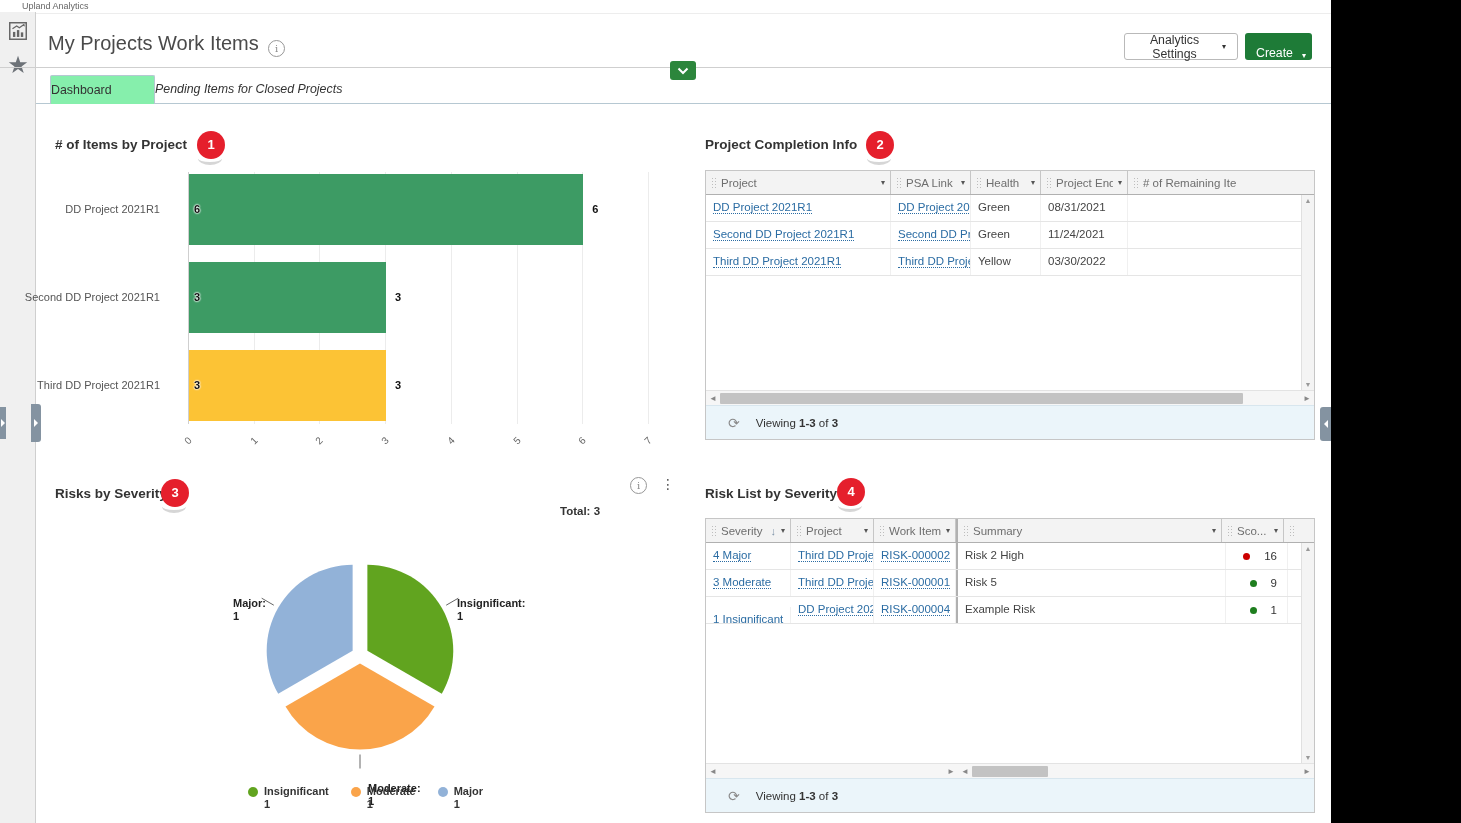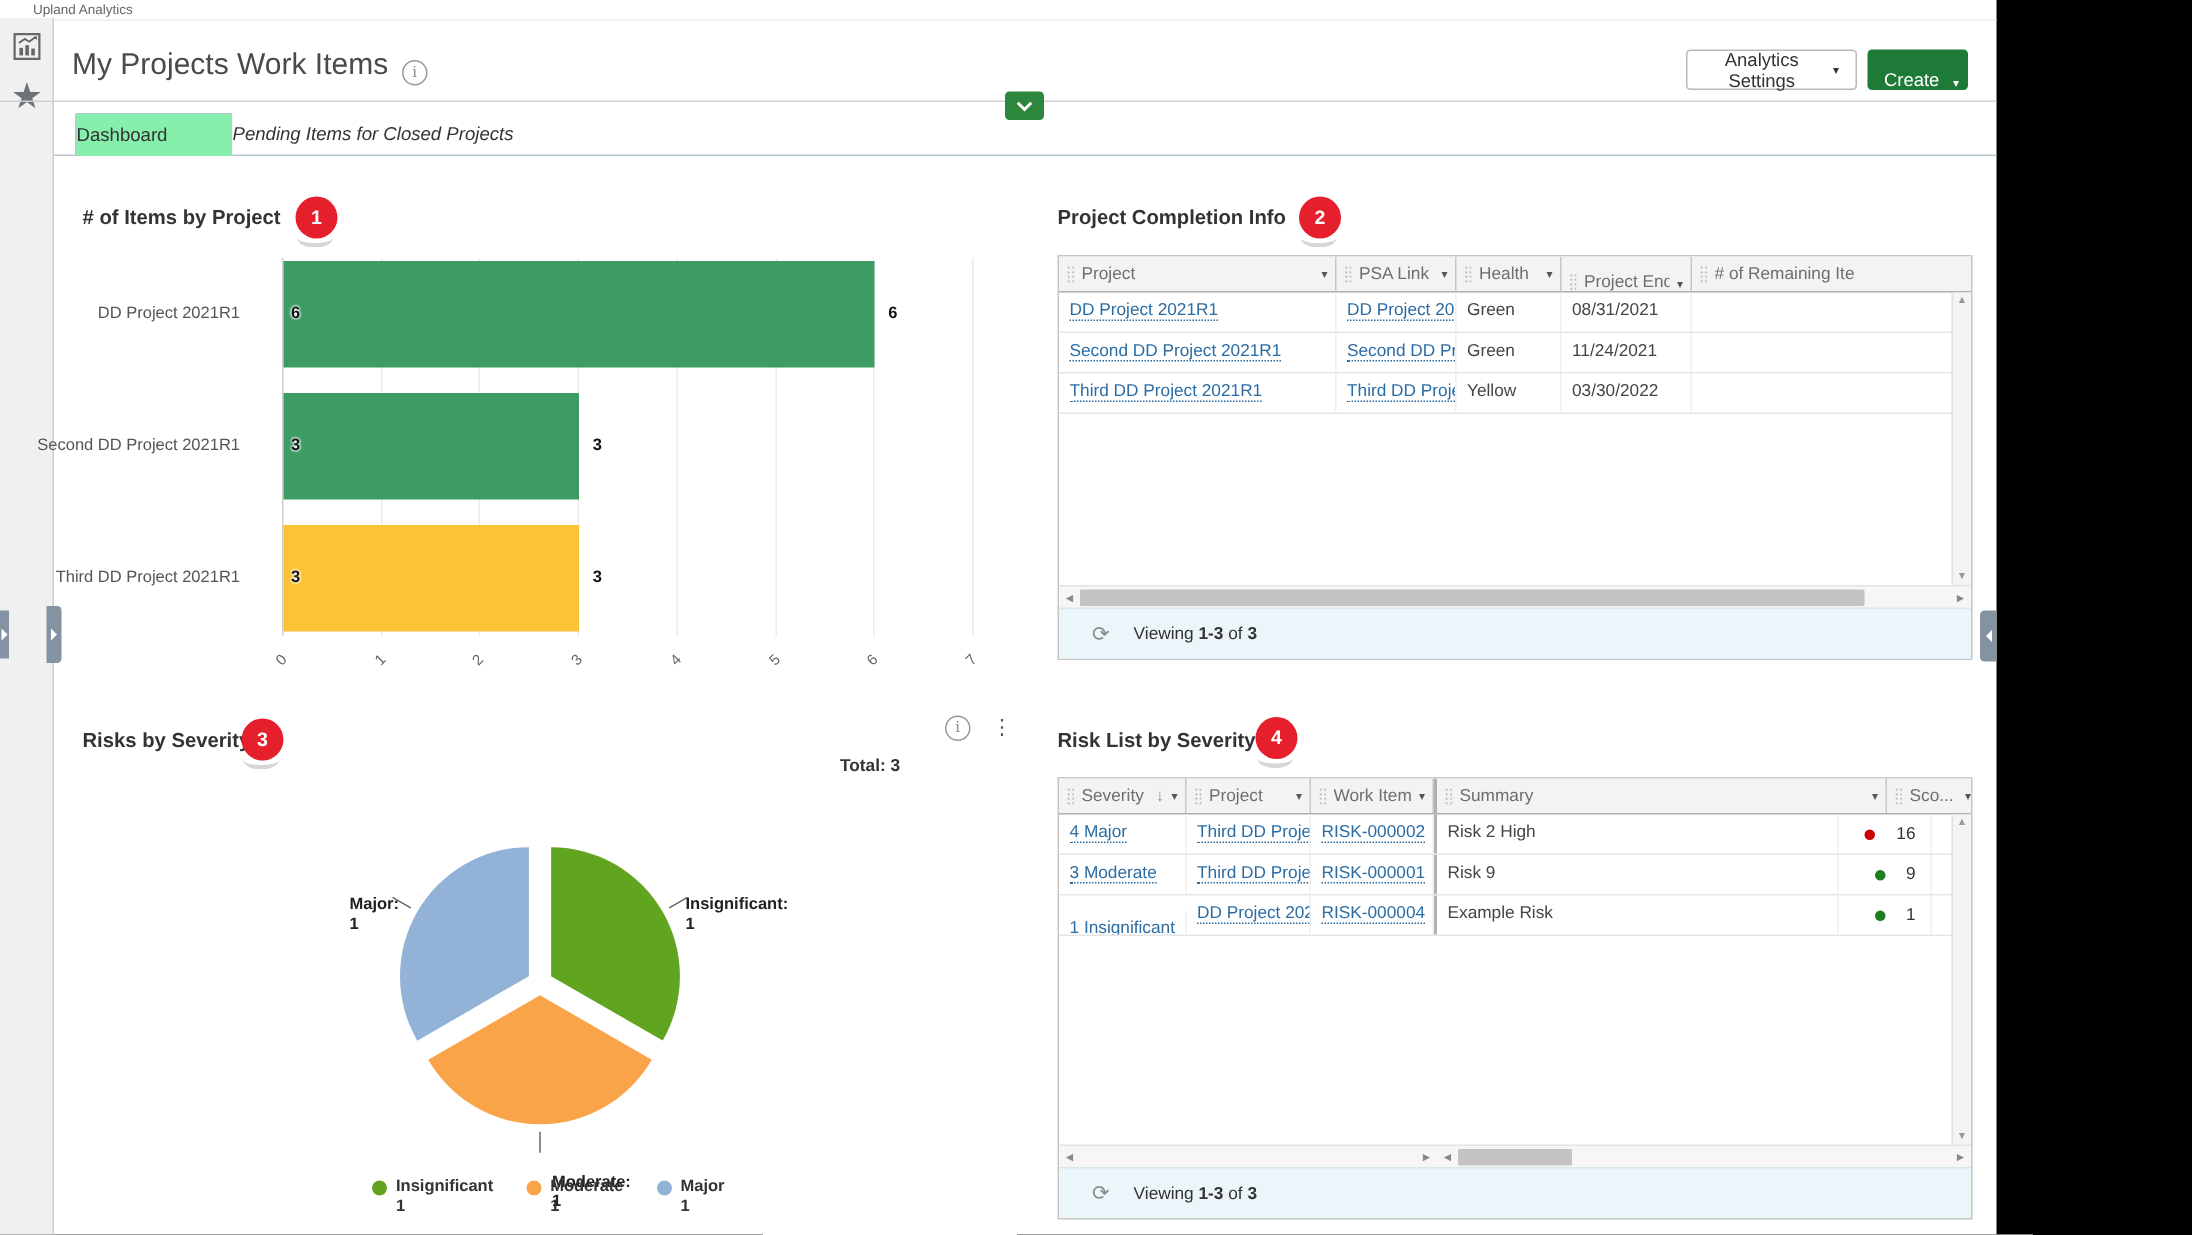--- a/index.html
+++ b/index.html
@@ -196,21 +196,21 @@
             <div class="th" style="width: 80px; flex: 0 0 auto;">
               <div class="grip"></div>
               <div class="thl">PSA Link</div>
               <div class="caret">▾</div>
             </div>
             <div class="th" style="width: 70px; flex: 0 0 auto;">
               <div class="grip"></div>
               <div class="thl">Health</div>
               <div class="caret">▾</div>
             </div>
-            <div class="th" style="width: 87px; flex: 0 0 auto; align-items: flex-end;">
+            <div class="th" style="width: 87px; flex: 0 0 auto;">
               <div class="grip"></div>
               <div class="thl">Project End</div>
               <div class="caret">▾</div>
             </div>
             <div class="th" style="flex: 1 1 0%;">
               <div class="grip"></div>
               <div class="thl"># of Remaining Ite</div>
             </div>
           </div>
           <div class="tbody">
@@ -337,21 +337,21 @@
             <div class="th" style="width: 83px; flex: 0 0 auto;">
               <div class="grip"></div>
               <div class="thl">Project</div>
               <div class="caret">▾</div>
             </div>
             <div class="th" style="width: 82px; flex: 0 0 auto;">
               <div class="grip"></div>
               <div class="thl">Work Item</div>
               <div class="caret">▾</div>
             </div>
-            <div class="th fz" style="width: 302px; flex: 0 0 auto;">
+            <div class="th fz" style="width: 266px; flex: 0 0 auto;">
               <div class="grip"></div>
               <div class="thl">Summary</div>
               <div class="caret">▾</div>
             </div>
             <div class="th" style="width: 62px; flex: 0 0 auto;">
               <div class="grip"></div>
               <div class="thl">Sco...</div>
               <div class="caret">▾</div>
             </div>
             <div class="th" style="flex: 1 1 0%;">
@@ -370,21 +370,21 @@
                 <div class="dot" style="background: rgb(204, 0, 0);"></div>
                 <div class="sv">16</div>
               </div>
               <div class="td" style="flex: 1 1 0%;"></div>
             </div>
             <div class="trow">
               <div class="td" style="width: 85px; flex: 0 0 auto;"><div class="lnk">3 Moderate</div></div>
               <div class="td" style="width: 83px; flex: 0 0 auto;"><div class="lnk">Third DD Project ...</div></div>
               <div class="td" style="width: 82px; flex: 0 0 auto;"><div class="lnk">RISK-000001</div></div>
               <div class="td fz" style="width: 270px; flex: 0 0 auto;">
-                <div class="txt">Risk 9</div>
+                <div class="txt">Risk 5</div>
               </div>
               <div class="td score" style="width: 62px; flex: 0 0 auto;">
                 <div class="dot" style="background: rgb(30, 126, 30);"></div>
                 <div class="sv">9</div>
               </div>
               <div class="td" style="flex: 1 1 0%;"></div>
             </div>
             <div class="trow">
               <div class="td" style="width: 85px; flex: 0 0 auto; margin-top: 10px;"><div class="lnk">1 Insignificant</div></div>
               <div class="td" style="width: 83px; flex: 0 0 auto;"><div class="lnk">DD Project 2021R1</div></div>

